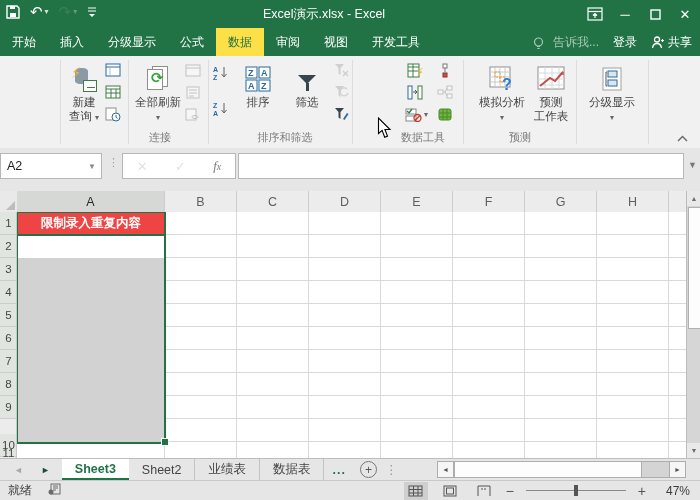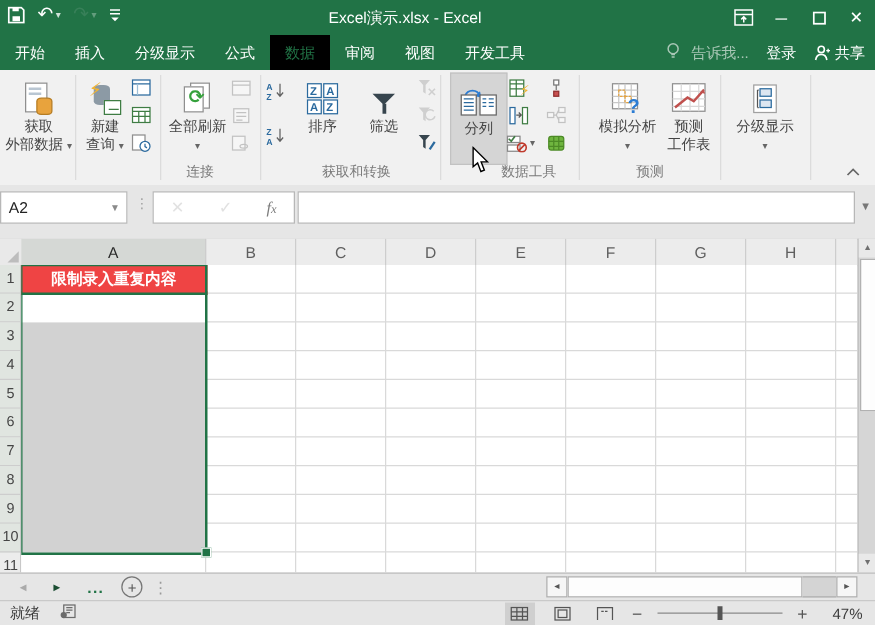--- a/index.html
+++ b/index.html
@@ -18,24 +18,24 @@
              color:#fff;font-size:12.5px;white-space:nowrap;}
   .win-controls{position:absolute;right:0;top:0;height:28px;display:flex;align-items:center;color:#fff;}
   .win-controls .wc{width:30px;height:28px;display:flex;align-items:center;justify-content:center;font-size:13px;}
   .ribbon-display-icon svg{display:block;}
 
   
   .tabrow{position:absolute;left:0;top:28px;width:700px;height:28px;background:#217346;
           display:flex;align-items:stretch;color:#fff;}
   .rtab{display:flex;align-items:center;padding:0 12px;font-size:12px;white-space:nowrap;}
   .rtab.file{padding:0 14px;margin-left:2px;}
-  .rtab.selected{background:#000000;color:#217346;}
+  .rtab.selected{background:#fde047;color:#217346;}
   .tabrow-right{position:absolute;right:0;top:28px;height:28px;display:flex;align-items:center;gap:14px;
                 padding-right:8px;color:#fff;}
-  .tellme{display:flex;align-items:flex-start;gap:9px;color:#a9c7b6;font-size:12px;}
+  .tellme{display:flex;align-items:flex-end;gap:9px;color:#a9c7b6;font-size:12px;}
   .share{display:flex;align-items:center;gap:4px;font-size:12px;}
 
   
   .ribbon{position:absolute;left:0;top:56px;width:700px;height:92px;background:#f1f1f1;
           border-bottom:1px solid #d5d5d5;}
   .rgroup-label{position:absolute;bottom:3px;width:100%;text-align:center;font-size:11px;color:#7a7a7a;white-space:nowrap;}
   .gdiv{position:absolute;top:4px;bottom:4px;width:1px;background:#dcdcdc;}
   .bigbtn{position:absolute;top:2px;text-align:center;color:#444;font-size:11.5px;line-height:14px;}
   .bigbtn .bicon{height:34px;display:flex;align-items:flex-end;justify-content:center;margin-bottom:3px;}
   .hovered{background:#d5d5d5;border:1px solid #c2c2c2;}
@@ -206,32 +206,20 @@
           <circle cx="6" cy="3.5" r="2.5" fill="none" stroke="#fff" stroke-width="1.3"></circle>
           <path d="M1.5 12c.5-3 2.5-4.5 4.5-4.5S10 9 10.5 12" fill="none" stroke="#fff" stroke-width="1.3"></path>
           <path d="M10 4.5h3M11.5 3v3" stroke="#fff" stroke-width="1.1"></path>
         </svg>
       <span>共享</span>
     </span>
   </div>
 
   <div class="ribbon">
 
-    <div class="bigbtn" style="left:4px;width:54px;">
-      <div class="bicon">
-        <span style="position:relative;display:inline-block;width:22px;height:26px;">
-          <span class="page" style="position:absolute;left:0;top:0;width:16px;height:22px;"></span>
-          <span style="position:absolute;left:3px;top:4px;width:10px;height:1.5px;background:#b9c6d2;"></span>
-          <span style="position:absolute;left:3px;top:8px;width:10px;height:1.5px;background:#b9c6d2;"></span>
-          <span style="position:absolute;right:0;bottom:0;width:11px;height:12px;background:#e8a33d;border-radius:4px/3px;border:1px solid #b57c23;"></span>
-        </span>
-      </div>
-      <div><span>获取</span></div>
-      <div><span>外部数据</span> <span class="da">▾</span></div>
-    </div>
     <div class="gdiv" style="left:60px;"></div>
 
     <div class="bigbtn" style="left:63px;width:42px;">
       <div class="bicon">
         <span style="position:relative;display:inline-block;width:26px;height:26px;">
           <span style="position:absolute;left:4px;top:2px;width:13px;height:16px;background:#8c9aa5;border-radius:5px/3px;"></span>
           <span style="position:absolute;left:0;top:0;font-size:15px;color:#f2b430;">⚡</span>
           <span style="position:absolute;right:0;bottom:0;width:12px;height:10px;background:#fff;border:1px solid #3f7d44;"></span>
           <span style="position:absolute;right:2px;bottom:4px;width:8px;height:1.5px;background:#3f7d44;"></span>
         </span>
@@ -339,38 +327,23 @@
           <path d="M1 1h9l-3.5 4v7l-2-1.5V5z" fill="#9a9a9a"></path>
           <path d="M13 4a4 4 0 1 0 1 4" fill="none" stroke="#9a9a9a" stroke-width="1.2"></path>
         </svg>
     </div>
     <div class="smallicon" style="left:332px;top:50px;">
       <svg width="15" height="14" viewBox="0 0 15 14">
           <path d="M1 1h9l-3.5 4v7l-2-1.5V5z" fill="#37454e"></path>
           <path d="M9 12l4-6 1.5 1-4 6z" fill="#2b6a9e"></path>
         </svg>
     </div>
-    <div class="rgroup-label" style="left:230px;width:110px;">获取和转换</div>
+    <div class="rgroup-label" style="left:230px;width:110px;">排序和筛选</div>
     <div class="gdiv" style="left:352px;"></div>
 
-    <div class="bigbtn hovered" style="left:360px;width:44px;height:72px;">
-      <div class="bicon">
-        <span style="position:relative;display:inline-block;width:30px;height:26px;">
-          <svg width="30" height="26" viewBox="0 0 30 26">
-              <path d="M4 10c2-6 10-6 12 0" fill="none" stroke="#2b7cd3" stroke-width="1.5"></path>
-              <path d="M16 6l1 5-5-1z" fill="#2b7cd3"></path>
-              <rect x="1" y="9" width="12" height="16" fill="#fff" stroke="#666"></rect>
-              <path d="M3 12h8M3 15h8M3 18h8M3 21h8" stroke="#2b6a9e"></path>
-              <rect x="16" y="9" width="13" height="16" fill="#fff" stroke="#666"></rect>
-              <path d="M18 12h3M23 12h4M18 15h3M23 15h4M18 18h3M23 18h4" stroke="#2b6a9e"></path>
-            </svg>
-        </span>
-      </div>
-      <div><span>分列</span></div>
-    </div>
     <div class="smallicon" style="left:406px;top:6px;">
       <svg width="16" height="15" viewBox="0 0 16 15">
           <rect x="1" y="1" width="11" height="13" fill="#fff" stroke="#3f7d44"></rect>
           <path d="M1 4h11M1 8h11M6 1v13" stroke="#3f7d44"></path>
           <text x="9" y="13" font-size="11" fill="#f2b430">⚡</text>
         </svg>
     </div>
     <div class="smallicon" style="left:406px;top:28px;">
       <svg width="16" height="15" viewBox="0 0 16 15">
           <rect x="1" y="1" width="4" height="13" fill="#fff" stroke="#2b6a9e"></rect>
@@ -492,21 +465,21 @@
   <div class="rowheads">
       <div class="rowhead sel" style="top: 0px;">1</div>
       <div class="rowhead sel" style="top: 23px;">2</div>
       <div class="rowhead sel" style="top: 46px;">3</div>
       <div class="rowhead sel" style="top: 69px;">4</div>
       <div class="rowhead sel" style="top: 92px;">5</div>
       <div class="rowhead sel" style="top: 115px;">6</div>
       <div class="rowhead sel" style="top: 138px;">7</div>
       <div class="rowhead sel" style="top: 161px;">8</div>
       <div class="rowhead sel" style="top: 184px;">9</div>
-      <div class="rowhead sel" style="top: 207px; text-align: center;">10</div>
+      <div class="rowhead sel" style="top: 222px; text-align: center;">10</div>
       <div class="rowhead" style="top: 230px;">11</div>
     </div>
 
   <div class="grid">
     <div id="gridlines">
         <div class="vline" style="left: 147px;"></div>
         <div class="vline" style="left: 219px;"></div>
         <div class="vline" style="left: 291px;"></div>
         <div class="vline" style="left: 363px;"></div>
         <div class="vline" style="left: 435px;"></div>
@@ -535,20 +508,26 @@
     <div class="vs-btn" style="top:0;">▲</div>
     <div class="vs-thumb"></div>
     <div class="vs-btn" style="bottom:0;">▼</div>
   </div>
 
   <div class="tabbar">
     <div class="tnav">
       <span style="color:#aaa;font-size:9px;">◄</span>
       <span style="color:#1c4e33;font-size:9px;">►</span>
     </div>
+    <span id="sheettabs" style="display:flex;align-items:stretch;">
+        <span class="sheettab active">Sheet3</span>
+        <span class="sheettab">Sheet2</span>
+        <span class="sheettab">业绩表</span>
+        <span class="sheettab">数据表</span>
+      </span>
     <span class="tab-more">...</span>
     <span class="addsheet">
         <span class="circ">+</span>
       </span>
     <span class="tb-dots">⋮</span>
   </div>
   <div class="hscroll">
     <span class="hs-btn">◄</span>
     <span class="hs-thumb"></span>
     <span class="hs-track"></span>

